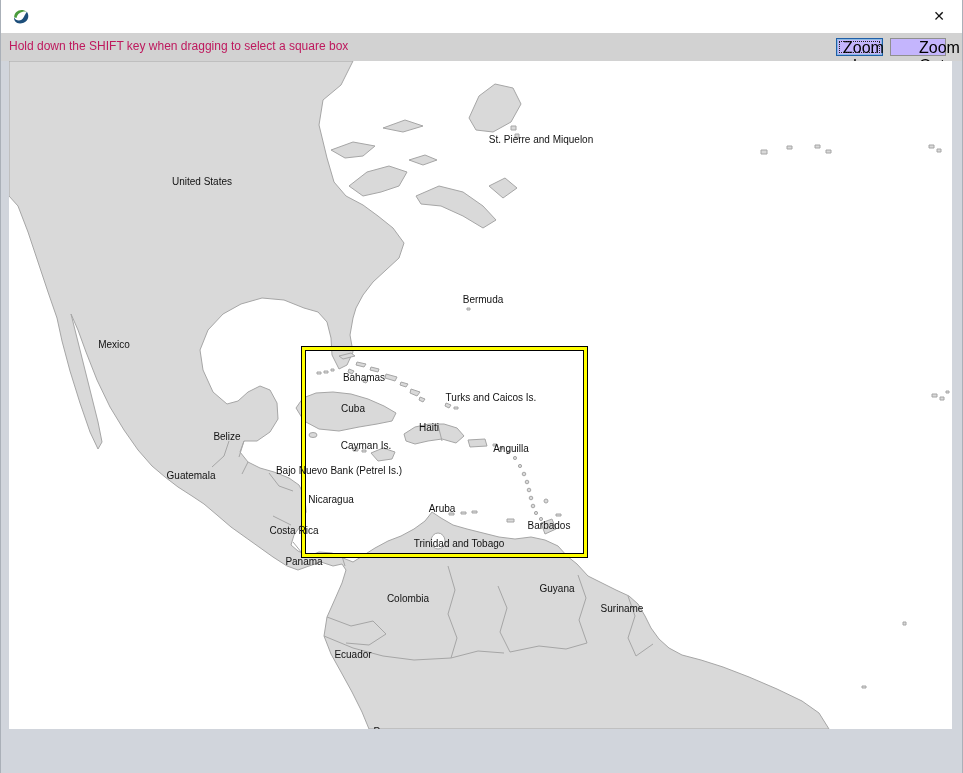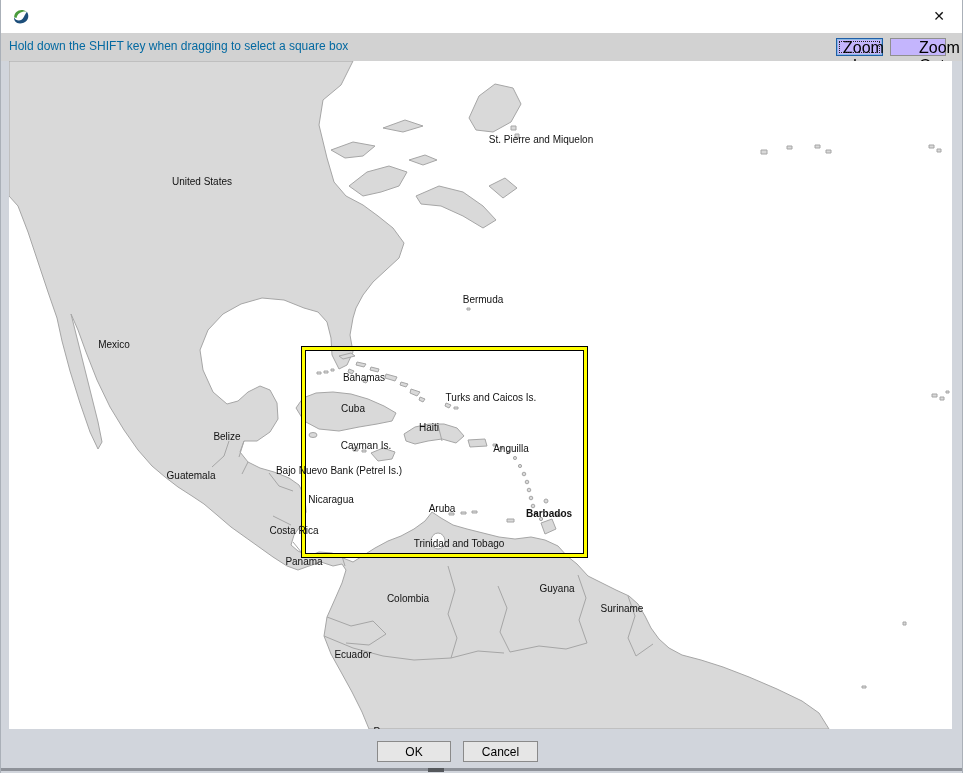--- a/index.html
+++ b/index.html
@@ -12,21 +12,21 @@
   .window{position:relative;width:963px;height:773px;border-left:1px solid #aab0b8;border-right:1px solid #aab0b8;background:var(--frame);}
 
   
   .titlebar{position:absolute;left:0;top:0;width:100%;height:33px;background:#ffffff;}
   .app-icon{position:absolute;left:10px;top:7px;width:19px;height:19px;}
   .title-text{position:absolute;left:40px;top:0;height:33px;line-height:33px;font-size:12.5px;color:#000;}
   .close-btn{position:absolute;right:0;top:0;width:46px;height:32px;border:none;background:transparent;font-size:14px;color:#111;cursor:pointer;line-height:32px;text-align:center;font-family:"DejaVu Sans",sans-serif;}
 
   
   .hintbar{position:absolute;left:0;top:33px;width:100%;height:28px;background:var(--chrome);}
-  .hint-text{position:absolute;left:8px;top:0;height:28px;line-height:27px;font-size:12px;color:#0369a1;}
+  .hint-text{position:absolute;left:8px;top:0;height:28px;line-height:27px;font-size:12px;color:#be185d;}
   .tb-btn{position:absolute;top:5px;height:18px;font-size:16px;color:#000;background:#c4b5fd;border:1px solid #8f8f8f;padding:0 6px;cursor:pointer;font-family:"Liberation Sans",sans-serif;}
   .tb-btn.focused{border:1px solid #1f5fa8;box-shadow:0 0 0 1px #8db8e0 inset;outline:1px dotted #222;outline-offset:-4px;}
   #zoom-in-btn{right:79px;width:47px;}
   #zoom-out-btn{right:16px;width:56px;padding-left:28px;}
 
   
   .map{position:absolute;left:8px;top:61px;width:943px;height:668px;background:var(--water);overflow:hidden;}
   .map svg{position:absolute;left:0;top:0;}
   .map-label{position:absolute;transform:translate(-50%,-50%);font-size:10px;color:#111;white-space:nowrap;z-index:4;letter-spacing:0;}
   .selection-box{position:absolute;z-index:3;border:3px solid var(--sel);outline:1px solid #000;box-shadow:inset 0 0 0 1px #000;background:transparent;cursor:crosshair;}
@@ -166,34 +166,28 @@
         <div class="map-label" style="left: 355px; top: 316px;">Bahamas</div>
         <div class="map-label" style="left: 482px; top: 336px;">Turks and Caicos Is.</div>
         <div class="map-label" style="left: 344px; top: 347px;">Cuba</div>
         <div class="map-label" style="left: 420px; top: 366px;">Haiti</div>
         <div class="map-label" style="left: 218px; top: 375px;">Belize</div>
         <div class="map-label" style="left: 357px; top: 384px;">Cayman Is.</div>
         <div class="map-label" style="left: 502px; top: 387px;">Anguilla</div>
         <div class="map-label" style="left: 330px; top: 409px;">Bajo Nuevo Bank (Petrel Is.)</div>
         <div class="map-label" style="left: 182px; top: 414px;">Guatemala</div>
         <div class="map-label" style="left: 274px; top: 438px; margin-left: 48px;">Nicaragua</div>
-        <div class="map-label" style="left: 540px; top: 452px; font-weight: bold;">Barbados</div>
+        <div class="map-label" style="left: 540px; top: 464px;">Barbados</div>
         <div class="map-label" style="left: 433px; top: 447px;">Aruba</div>
         <div class="map-label" style="left: 285px; top: 469px;">Costa Rica</div>
         <div class="map-label" style="left: 450px; top: 482px;">Trinidad and Tobago</div>
         <div class="map-label" style="left: 295px; top: 500px;">Panama</div>
         <div class="map-label" style="left: 548px; top: 527px;">Guyana</div>
         <div class="map-label" style="left: 399px; top: 537px;">Colombia</div>
         <div class="map-label" style="left: 613px; top: 547px;">Suriname</div>
         <div class="map-label" style="left: 344px; top: 593px;">Ecuador</div>
         <div class="map-label" style="left: 375px; top: 670px;">Peru</div>
       </div>
     <div class="selection-box" id="selection-box" style="left: 293px; top: 286px; width: 285px; height: 210px;"></div>
   </div>
 
-  <div class="footer">
-    <button class="footer-btn" id="ok-btn">OK</button>
-    <button class="footer-btn" id="cancel-btn">Cancel</button>
-    <div class="bottom-line"></div>
-    <div class="resize-notch"></div>
-  </div>
 
 </div>
 
 </body></html>

